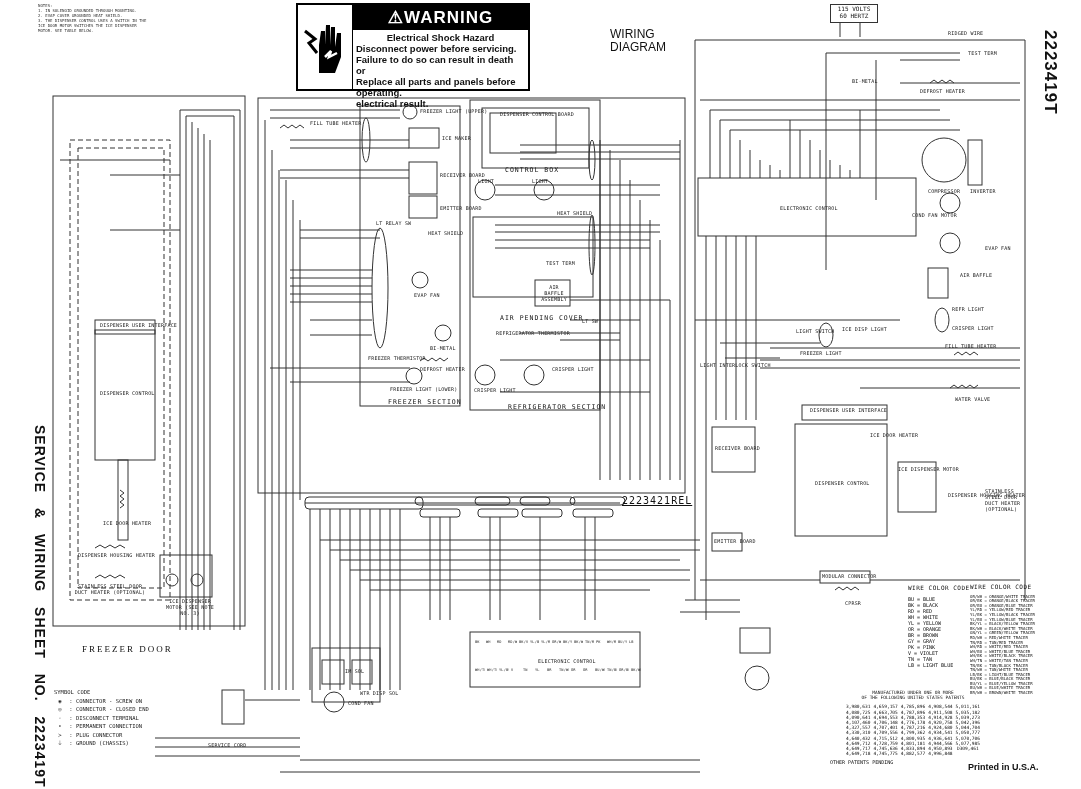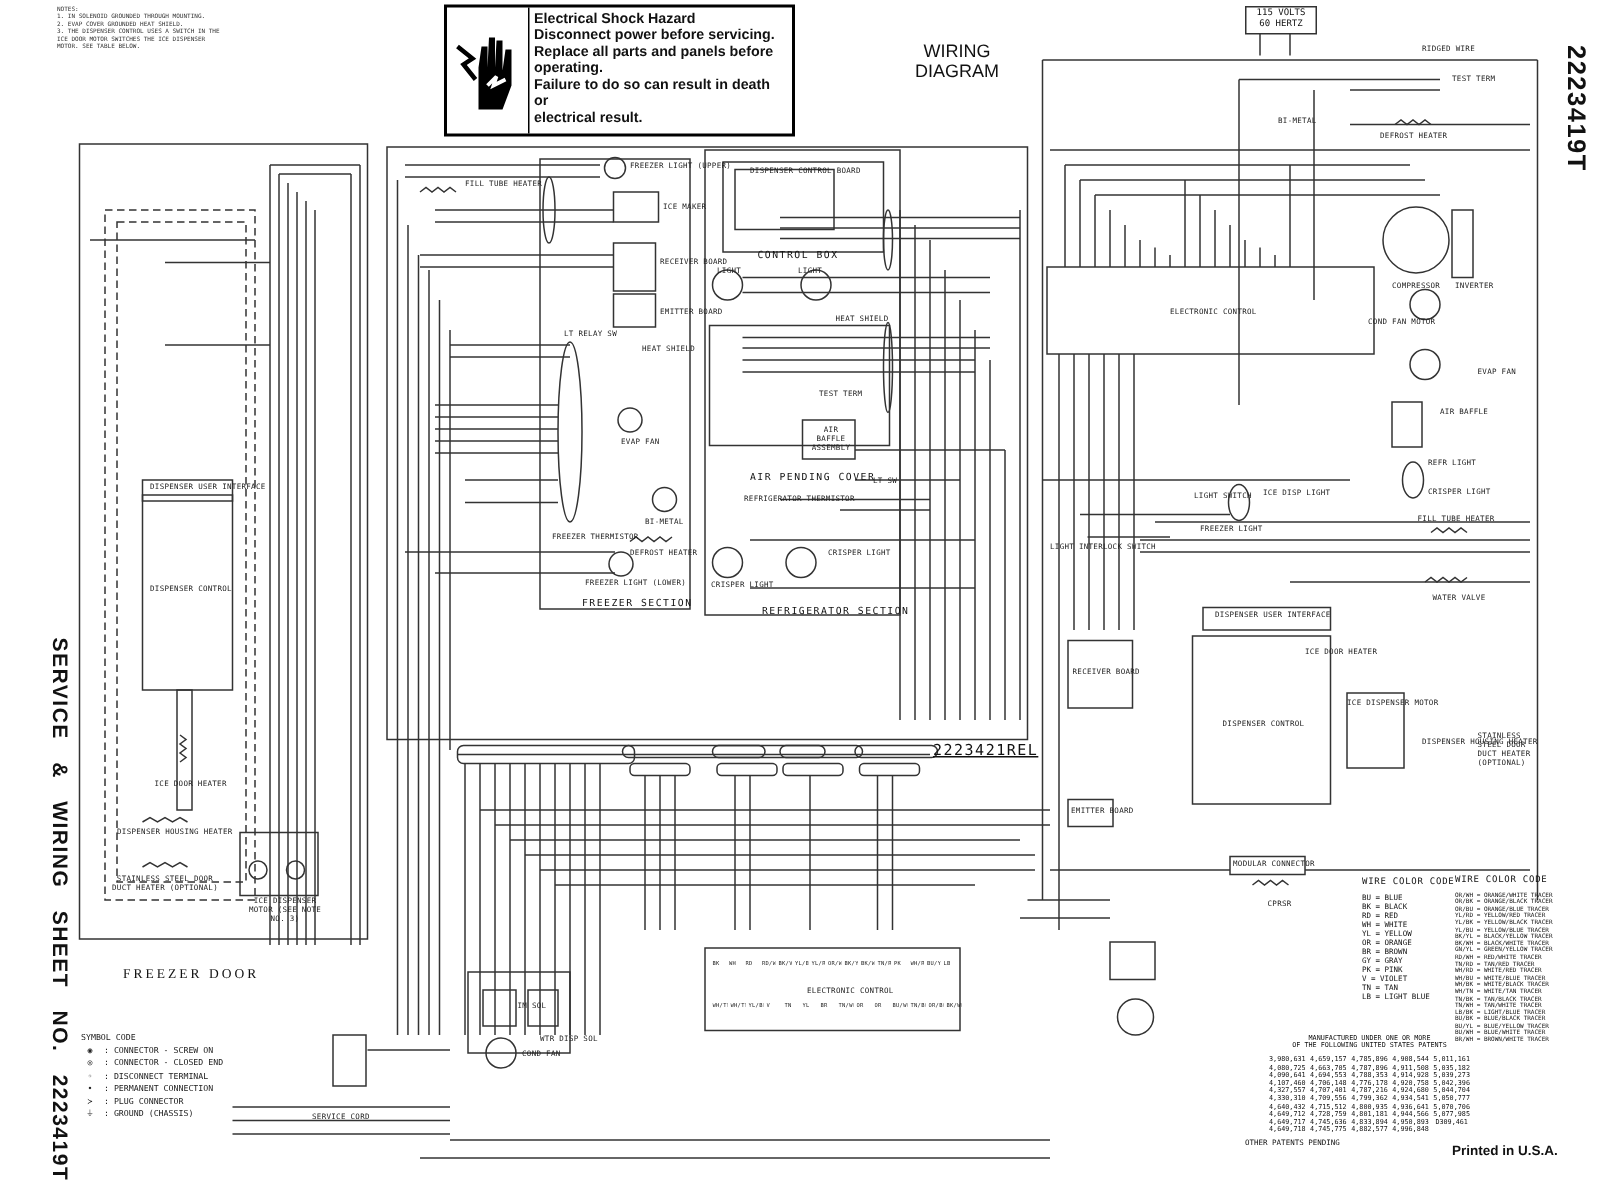--- a/index.html
+++ b/index.html
@@ -7,23 +7,23 @@
   .abs { position:absolute; }
   .tiny { font-family:"DejaVu Sans Mono", monospace; font-size:5px; letter-spacing:0.2px; color:#222; white-space:nowrap; }
   svg.wires { position:absolute; left:0; top:0; }
   svg.wires line, svg.wires polyline, svg.wires rect, svg.wires path, svg.wires circle, svg.wires ellipse { fill:none; stroke:#333; stroke-width:1; }
 
   #warning-box { left:296px; top:3px; width:234px; height:88px; border:2px solid #000; box-sizing:border-box; display:flex; }
   #warning-icon-cell { width:54px; border-right:1.5px solid #000; display:flex; align-items:center; justify-content:center; }
   #warning-main { flex:1; display:flex; flex-direction:column; }
   #warning-header { background:#000; color:#fff; font-weight:bold; font-size:17px; text-align:center; height:25px; line-height:25px; letter-spacing:1px; }
   #warning-body { font-size:9.5px; font-weight:bold; line-height:11px; padding:2px 3px; }
-  #warning-title { text-align:left; display:block; }
-
-  #wiring-title { left:610px; top:28px; font-size:12px; text-align:center; line-height:13px; }
+  #warning-title { text-align:center; display:block; }
+
+  #wiring-title { left:610px; top:28px; font-size:12px; line-height:13px; }
   #volts-box { left:830px; top:4px; width:46px; height:17px; border:1px solid #333; font-size:6px; text-align:center; line-height:7px; font-family:"DejaVu Sans Mono", monospace; }
   #right-code { left:1040px; top:30px; writing-mode:vertical-rl; font-size:17px; font-weight:bold; letter-spacing:1px; }
   #left-sheet { left:32px; top:425px; writing-mode:vertical-rl; font-size:14px; font-weight:bold; letter-spacing:1px; word-spacing:10px; }
 
   .notes { left:38px; top:3px; width:140px; font-family:"DejaVu Sans Mono", monospace; font-size:4px; line-height:5px; color:#333; }
 
   #symbol-code { left:54px; top:688px; font-family:"DejaVu Sans Mono", monospace; font-size:5.5px; line-height:8.5px; color:#222; }
   #symbol-code .sym { display:inline-block; width:12px; text-align:center; }
 
   #color-code-1 { left:908px; top:585px; font-family:"DejaVu Sans Mono", monospace; font-size:5px; line-height:6px; }
@@ -276,25 +276,26 @@
 
 <div class="abs" id="warning-box">
   <div id="warning-icon-cell">
     <svg width="44" height="60" viewBox="0 0 44 60">
       <path d="M16 56 L16 28 L18 14 L22 14 L22 28 L23 8 L27 8 L27 28 L28 10 L32 10 L32 30 L34 16 L38 16 L38 40 L32 56 Z" fill="#000"></path>
       <path d="M2 14 L12 22 L6 26 L14 36" stroke="#000" stroke-width="3" fill="none"></path>
       <path d="M22 40 L28 34 L26 40 L34 36" stroke="#fff" stroke-width="2.5" fill="none"></path>
     </svg>
   </div>
   <div id="warning-main">
+    <div id="warning-header">⚠WARNING</div>
     <div id="warning-body">
       <span id="warning-title">Electrical Shock Hazard</span>
       <div>Disconnect power before servicing.</div>
+      <div>Failure to do so can result in death or</div>
       <div>Replace all parts and panels before operating.</div>
-      <div>Failure to do so can result in death or</div>
       <div>electrical result.</div>
     </div>
   </div>
 </div>
 
 <div class="abs" id="wiring-title">
   <div>WIRING</div>
   <div>DIAGRAM</div>
 </div>
 

